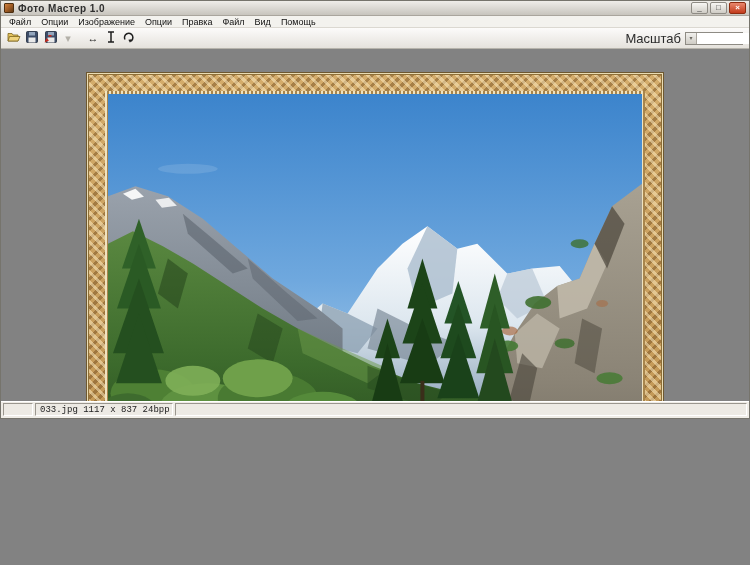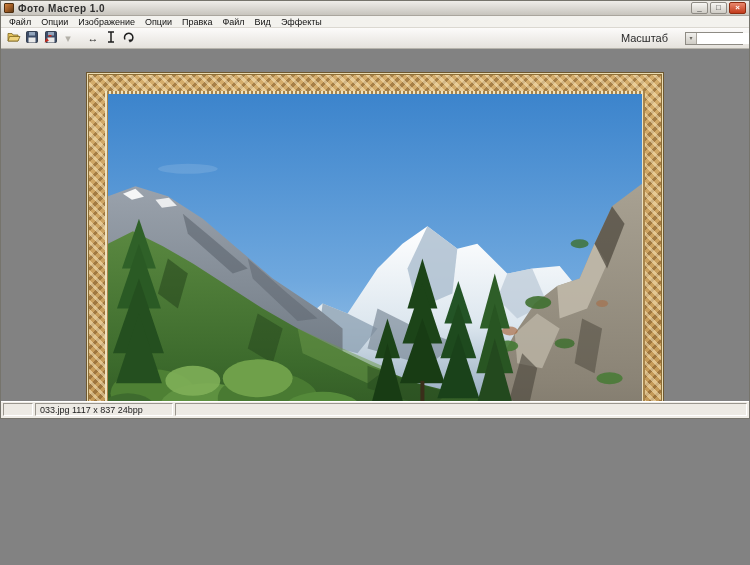--- a/index.html
+++ b/index.html
@@ -52,21 +52,21 @@
     display:flex; align-items:center; padding:0 4px;
   }
   .tbtn {
     width:18px; height:17px; display:flex; align-items:center; justify-content:center;
     color:#1E1E1E; font-size:11px;
   }
   .tbtn.gap { margin-left:7px; }
   .tbtn .glyph { font-size:11px; line-height:11px; }
   .tbtn.disabled { color:#B3B0A8; }
   .spacer { flex:1; }
-  .zoom-label { font-size:11px; color:#2A2A2A; margin-right:17px; white-space:nowrap; }
+  .zoom-label { font-size:13px; color:#2A2A2A; margin-right:4px; white-space:nowrap; }
   .zoom-box {
     width:58px; height:13px; margin-right:2px;
     border:1px solid #8E8B84; background:#fff;
     display:flex; align-items:stretch;
   }
   .zoom-btn {
     width:11px; flex:0 0 11px;
     background:linear-gradient(#F1F0ED,#CFCCC5);
     border-right:1px solid #A9A59D;
     font-size:6px; color:#6B6862; text-align:center; line-height:11px;
@@ -104,21 +104,21 @@
     height:17px; flex:0 0 17px;
     background:#EFECE6; border-top:1px solid #FFFFFF;
     display:flex; gap:2px; padding:1px 2px 2px 2px; align-items:stretch;
   }
   .spanel {
     border:1px solid; border-color:#9A968E #FFFFFF #FFFFFF #9A968E;
     background:#EDEAE4; font-size:9px; color:#222;
     display:flex; align-items:center; padding:0 4px; white-space:nowrap; overflow:hidden;
   }
   .sp1 { width:30px; flex:0 0 30px; }
-  .sp2 { width:138px; flex:0 0 138px; }
+  .sp2 { width:138px; flex:0 0 138px;font-family:Liberation Mono, monospace; }
   .sp3 { flex:1 1 auto; }
 </style>
 </head>
 <body>
 
 <div class="window">
 
   <div class="titlebar">
     <span class="app-icon"></span>
     <span class="title-text">Фото Мастер 1.0</span>
@@ -130,21 +130,21 @@
   </div>
 
   <div class="menubar">
     <span class="menu-item">Файл</span>
     <span class="menu-item">Опции</span>
     <span class="menu-item">Изображение</span>
     <span class="menu-item">Опции</span>
     <span class="menu-item">Правка</span>
     <span class="menu-item">Файл</span>
     <span class="menu-item">Вид</span>
-    <span class="menu-item">Эффекты</span>
+    <span class="menu-item">Помощь</span>
   </div>
 
   <div class="toolbar">
     <span class="tbtn">
       <span>
         <svg width="14" height="12" viewBox="0 0 14 12">
           <path d="M1 3 L1 10 L11 10 L11 4 L6 4 L5 2.5 L1 2.5 Z" fill="#E3C25E" stroke="#7E661C" stroke-width="0.8"></path>
           <path d="M2.5 5.5 L13 5.5 L11 10 L1 10 Z" fill="#EFD37C" stroke="#7E661C" stroke-width="0.8"></path>
         </svg>
       </span>

